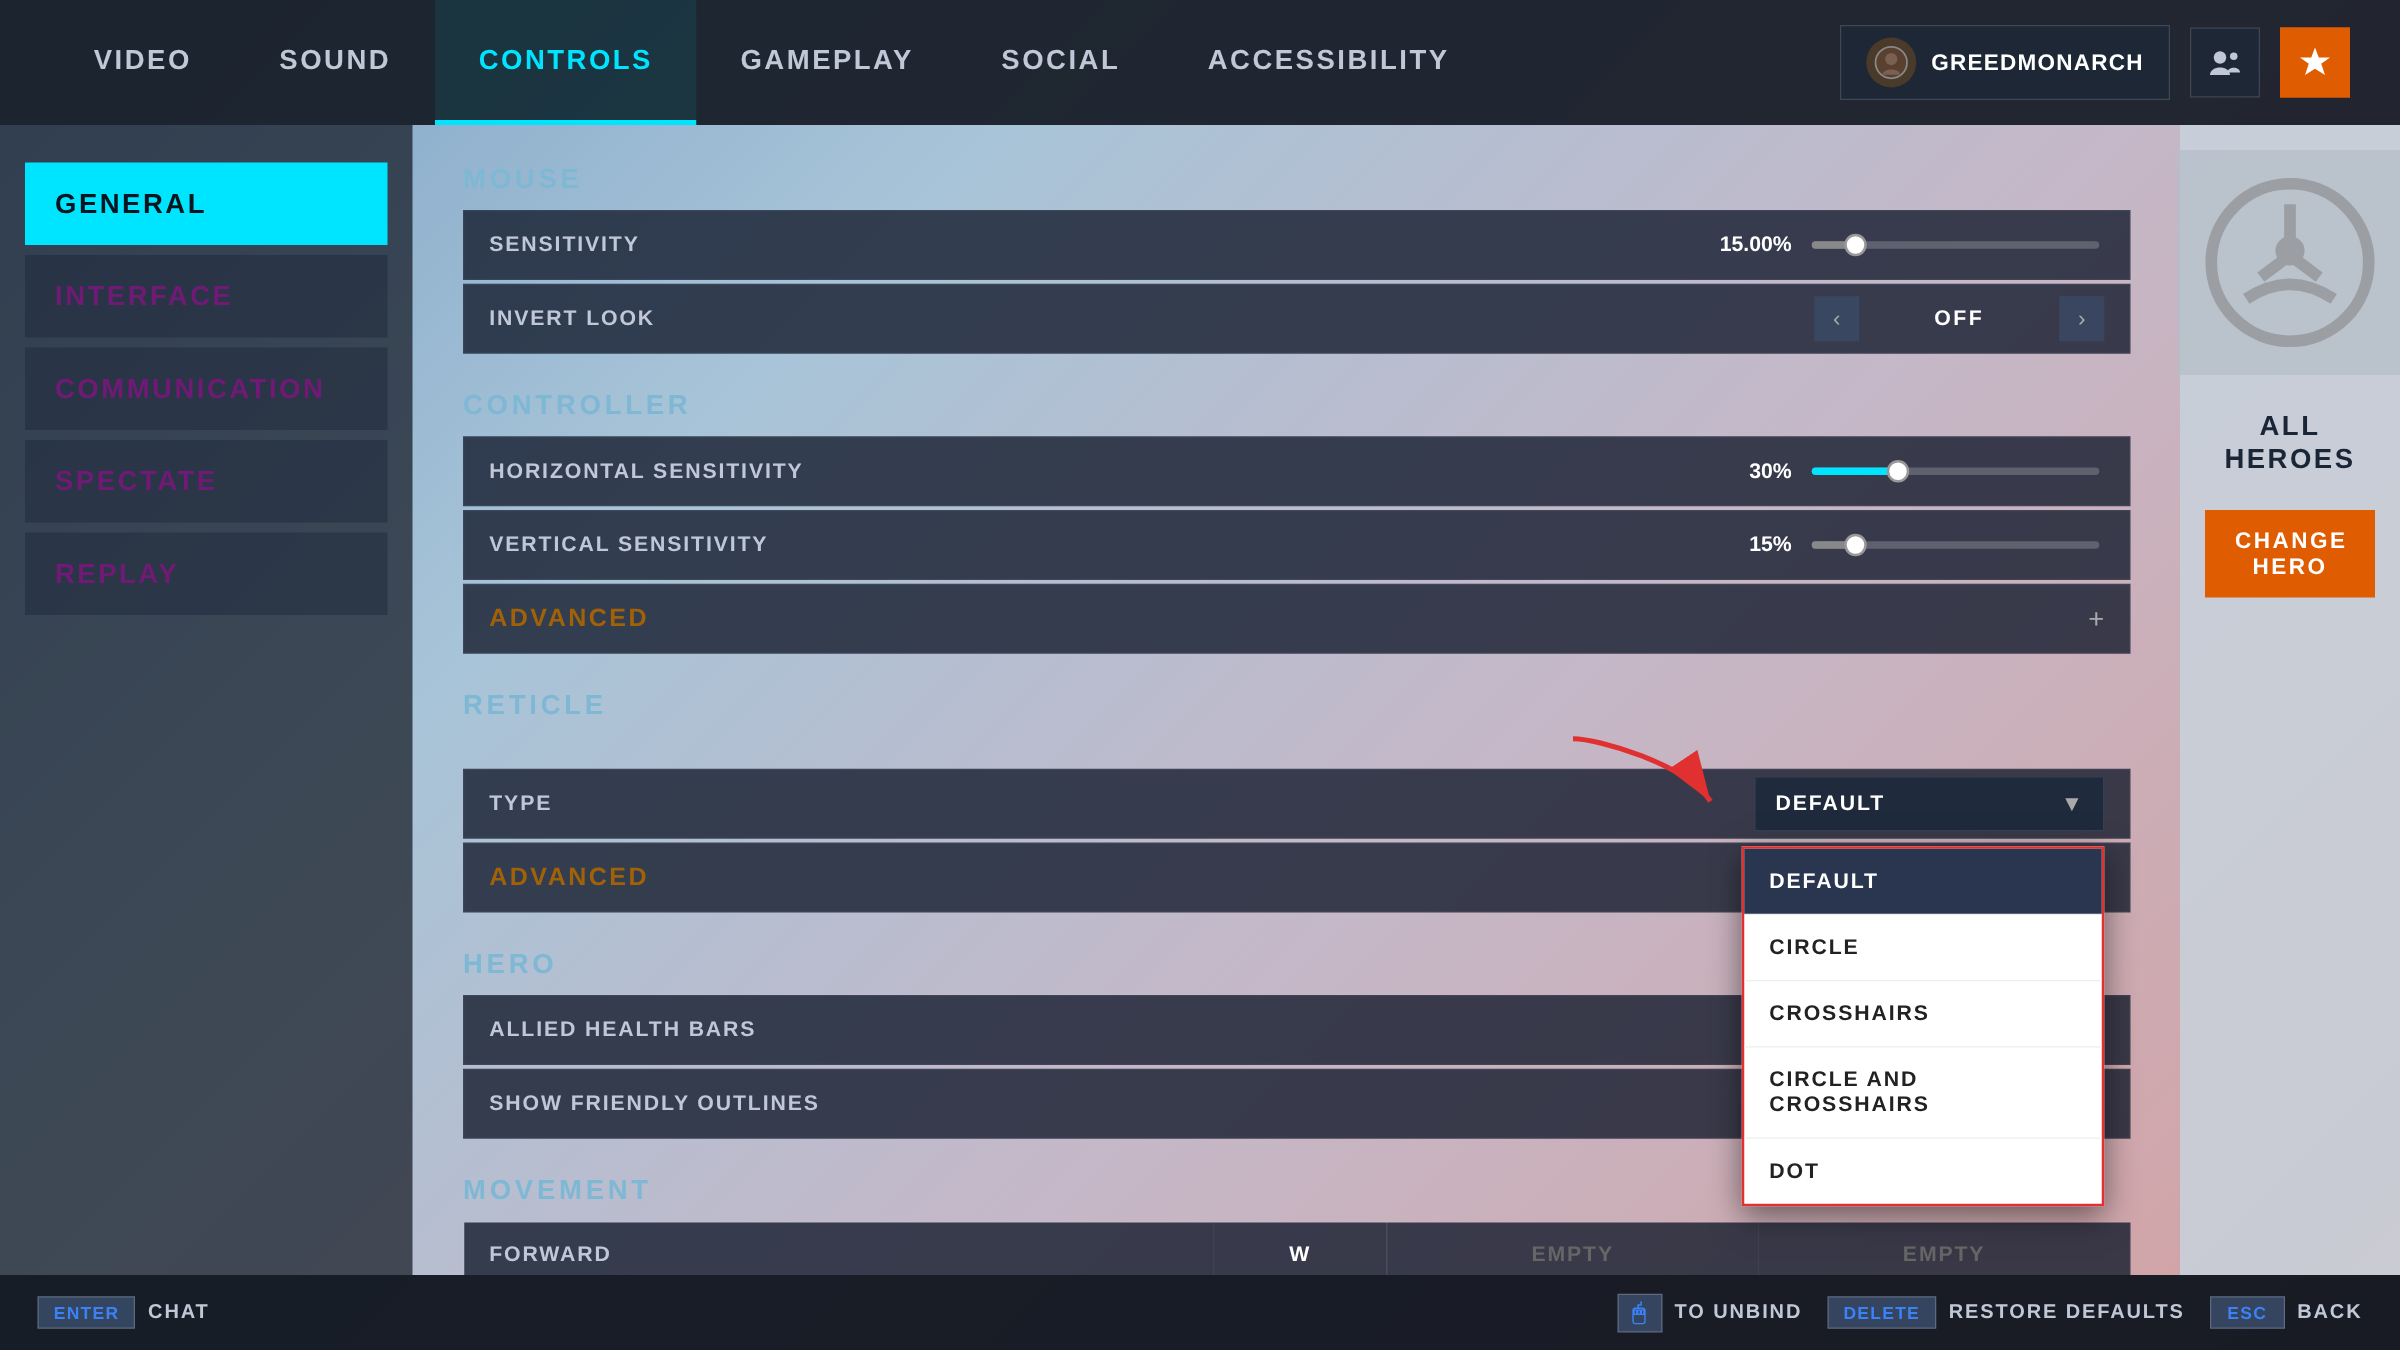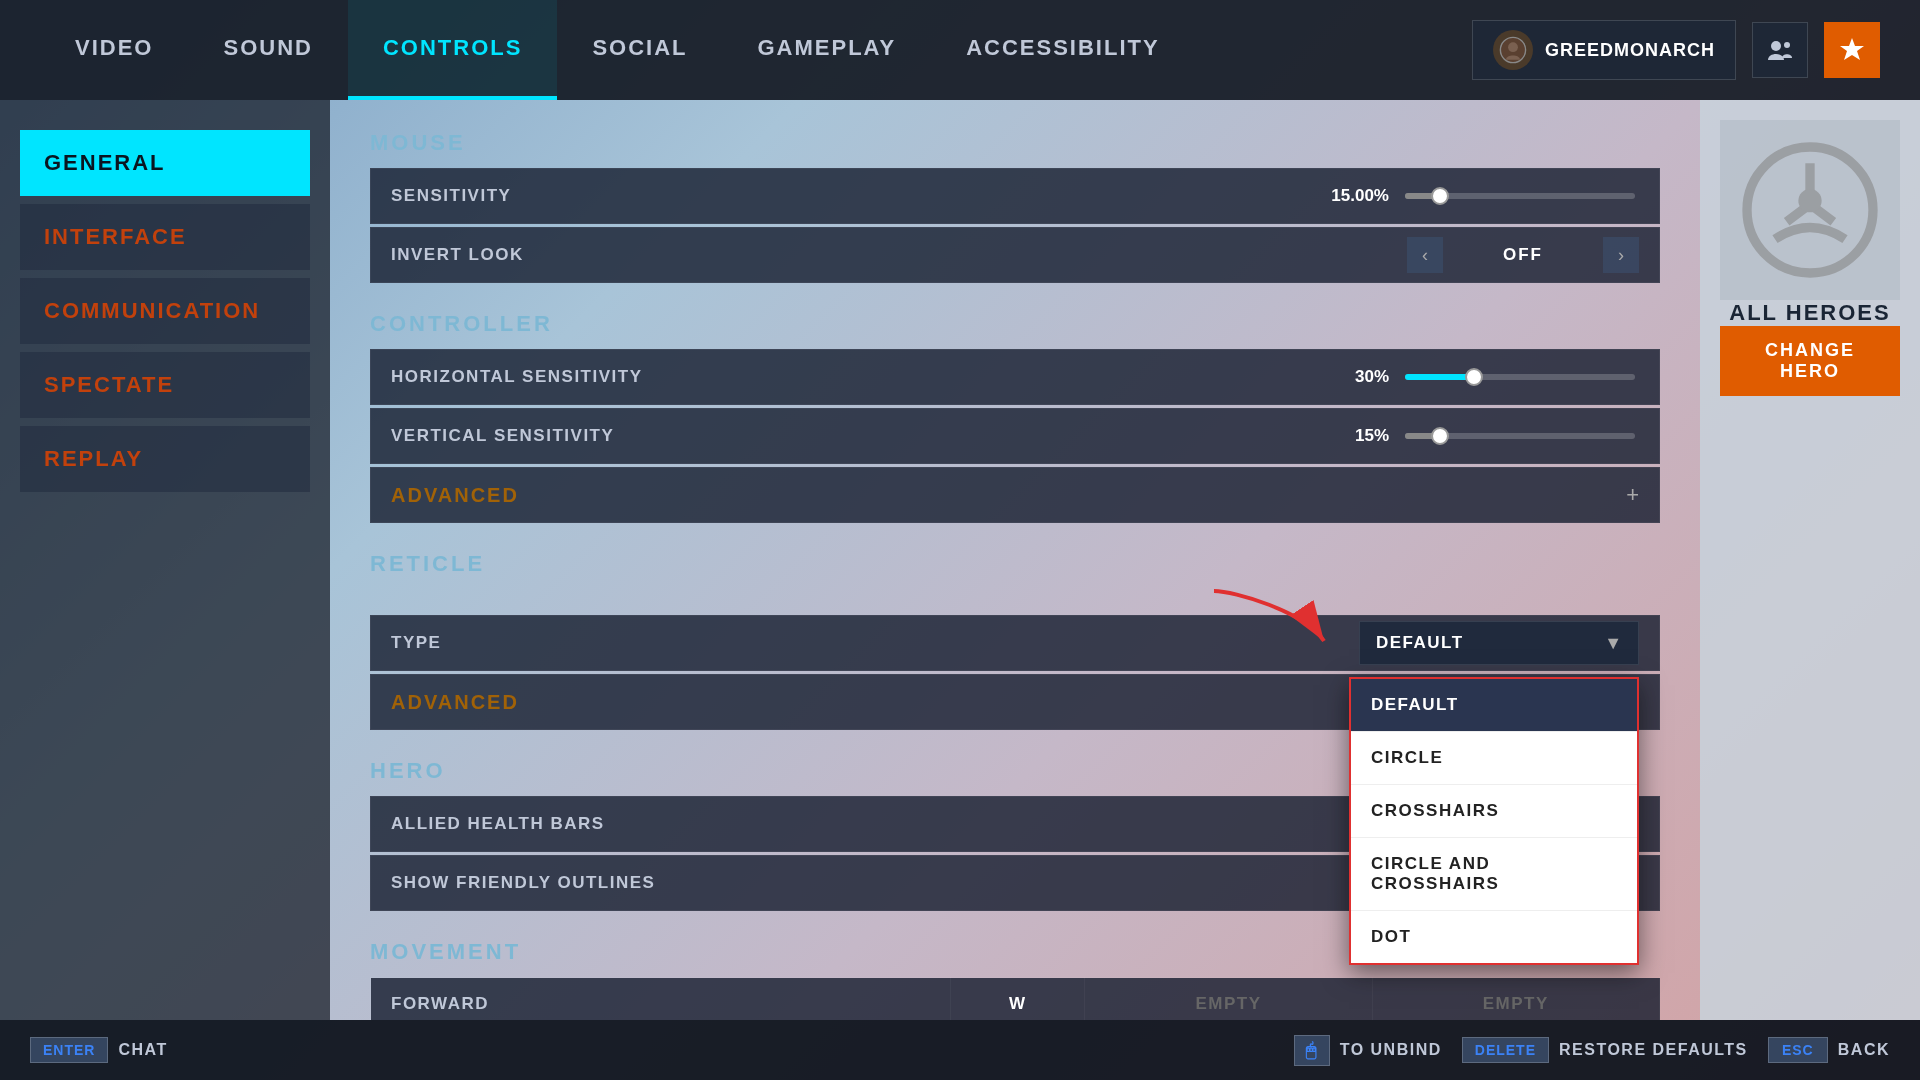--- a/index.html
+++ b/index.html
@@ -104,21 +104,21 @@
     .sidebar {
       width: 330px;
       background: rgba(15,20,30,0.7);
       padding: 30px 20px;
       display: flex;
       flex-direction: column;
       gap: 8px;
     }
     .sidebar-item {
       padding: 20px 24px;
-      color: #c2410c;
+      color: #701a75;
       font-size: 22px;
       font-weight: 900;
       letter-spacing: 2px;
       text-transform: uppercase;
       cursor: pointer;
       background: rgba(30,40,60,0.5);
     }
     .sidebar-item.active {
       background: #00e5ff;
       color: #0a1520;
@@ -309,27 +309,27 @@
       border-bottom: 1px solid #eee;
     }
     .dropdown-item:last-child { border-bottom: none; }
     .dropdown-item.selected {
       background: #2a3550;
       color: #fff;
     }
 
     
     .hero-panel {
-      width: 220px;
+      width: 176px;
       background: rgba(200,210,220,0.85);
       display: flex;
       flex-direction: column;
       align-items: center;
       padding: 20px;
-      gap: 0;
+      gap: 28px;
     }
     .hero-icon-box {
       width: 180px;
       height: 180px;
       background: rgba(180,190,200,0.7);
       display: flex;
       align-items: center;
       justify-content: center;
     }
     .hero-name {
@@ -435,22 +435,22 @@
       z-index: 200;
     }
   </style>
 </head>
 <body>
 
 <div class="top-nav">
   <div class="nav-tab">VIDEO</div>
   <div class="nav-tab">SOUND</div>
   <div class="nav-tab active">CONTROLS</div>
+  <div class="nav-tab">GAMEPLAY</div>
   <div class="nav-tab">SOCIAL</div>
-  <div class="nav-tab">GAMEPLAY</div>
   <div class="nav-tab">ACCESSIBILITY</div>
   <div class="nav-right">
     <div class="user-box">
       <div class="user-avatar">
         <svg width="28" height="28" viewBox="0 0 40 40" fill="none">
           <circle cx="20" cy="20" r="18" fill="#5a4030" stroke="#888" stroke-width="2"></circle>
           <path d="M10 34 C10 26 30 26 30 34" fill="#7a6050"></path>
           <circle cx="20" cy="16" r="7" fill="#7a6050"></circle>
         </svg>
       </div>

